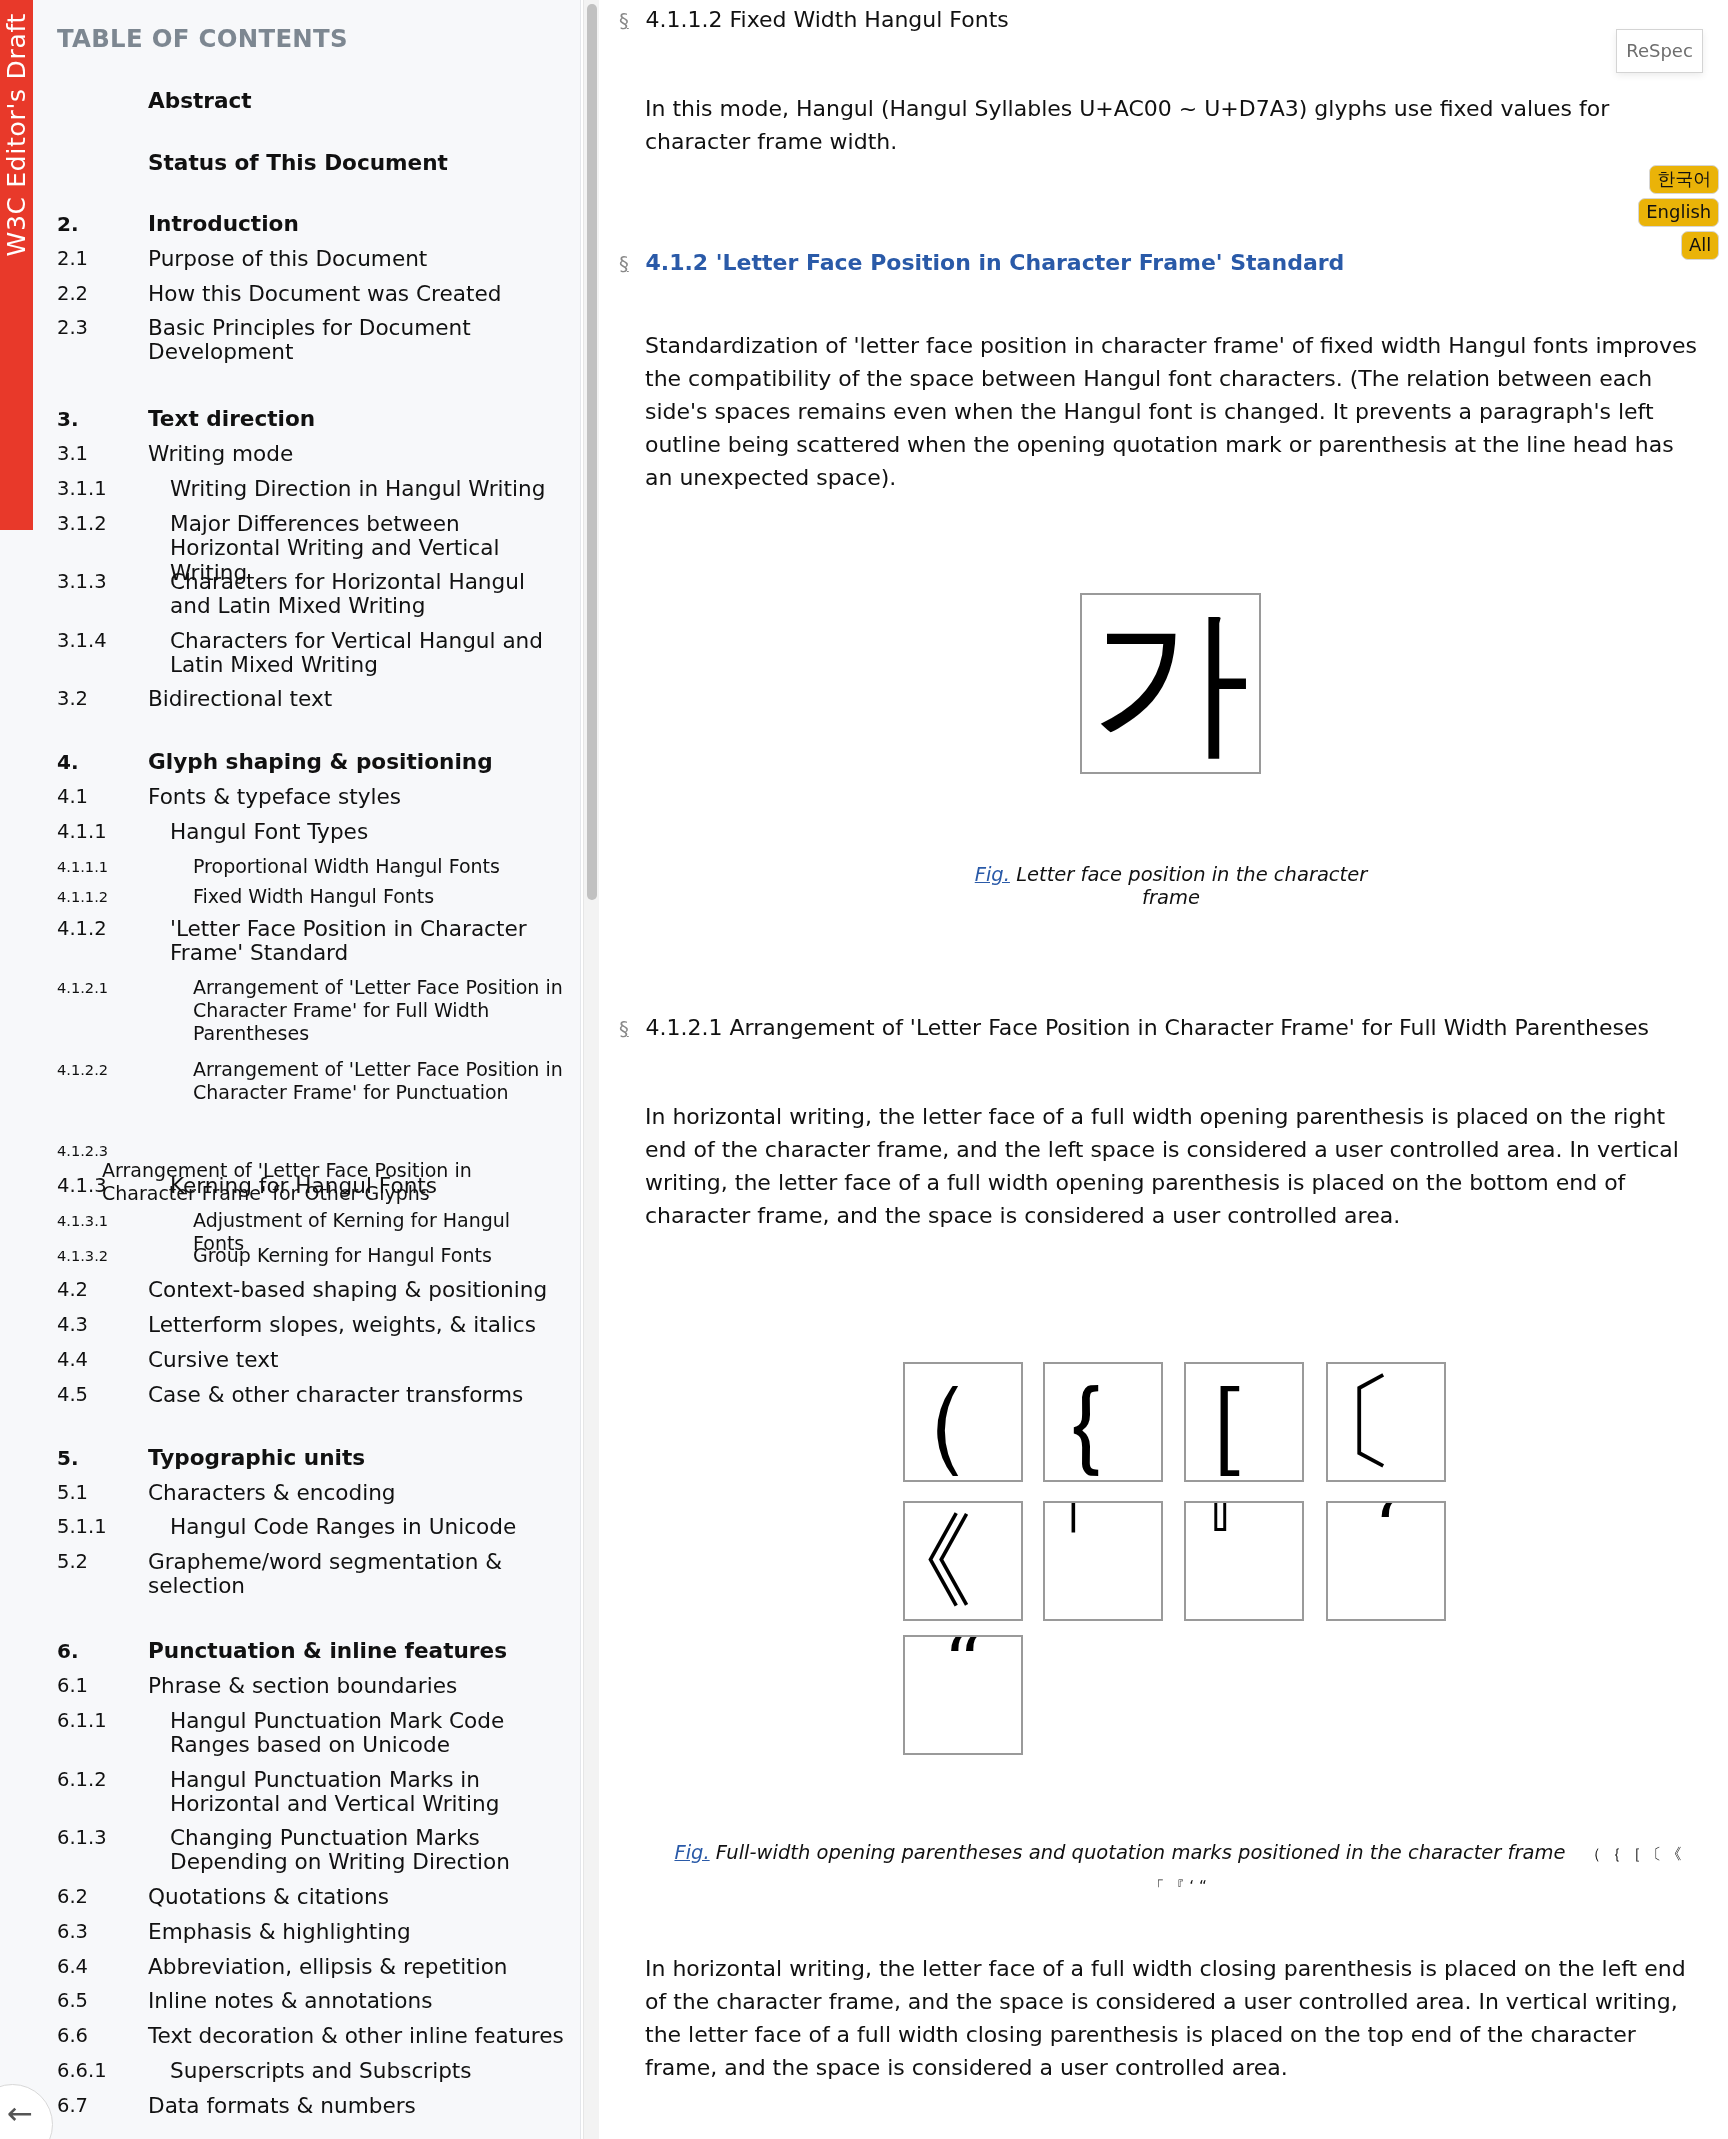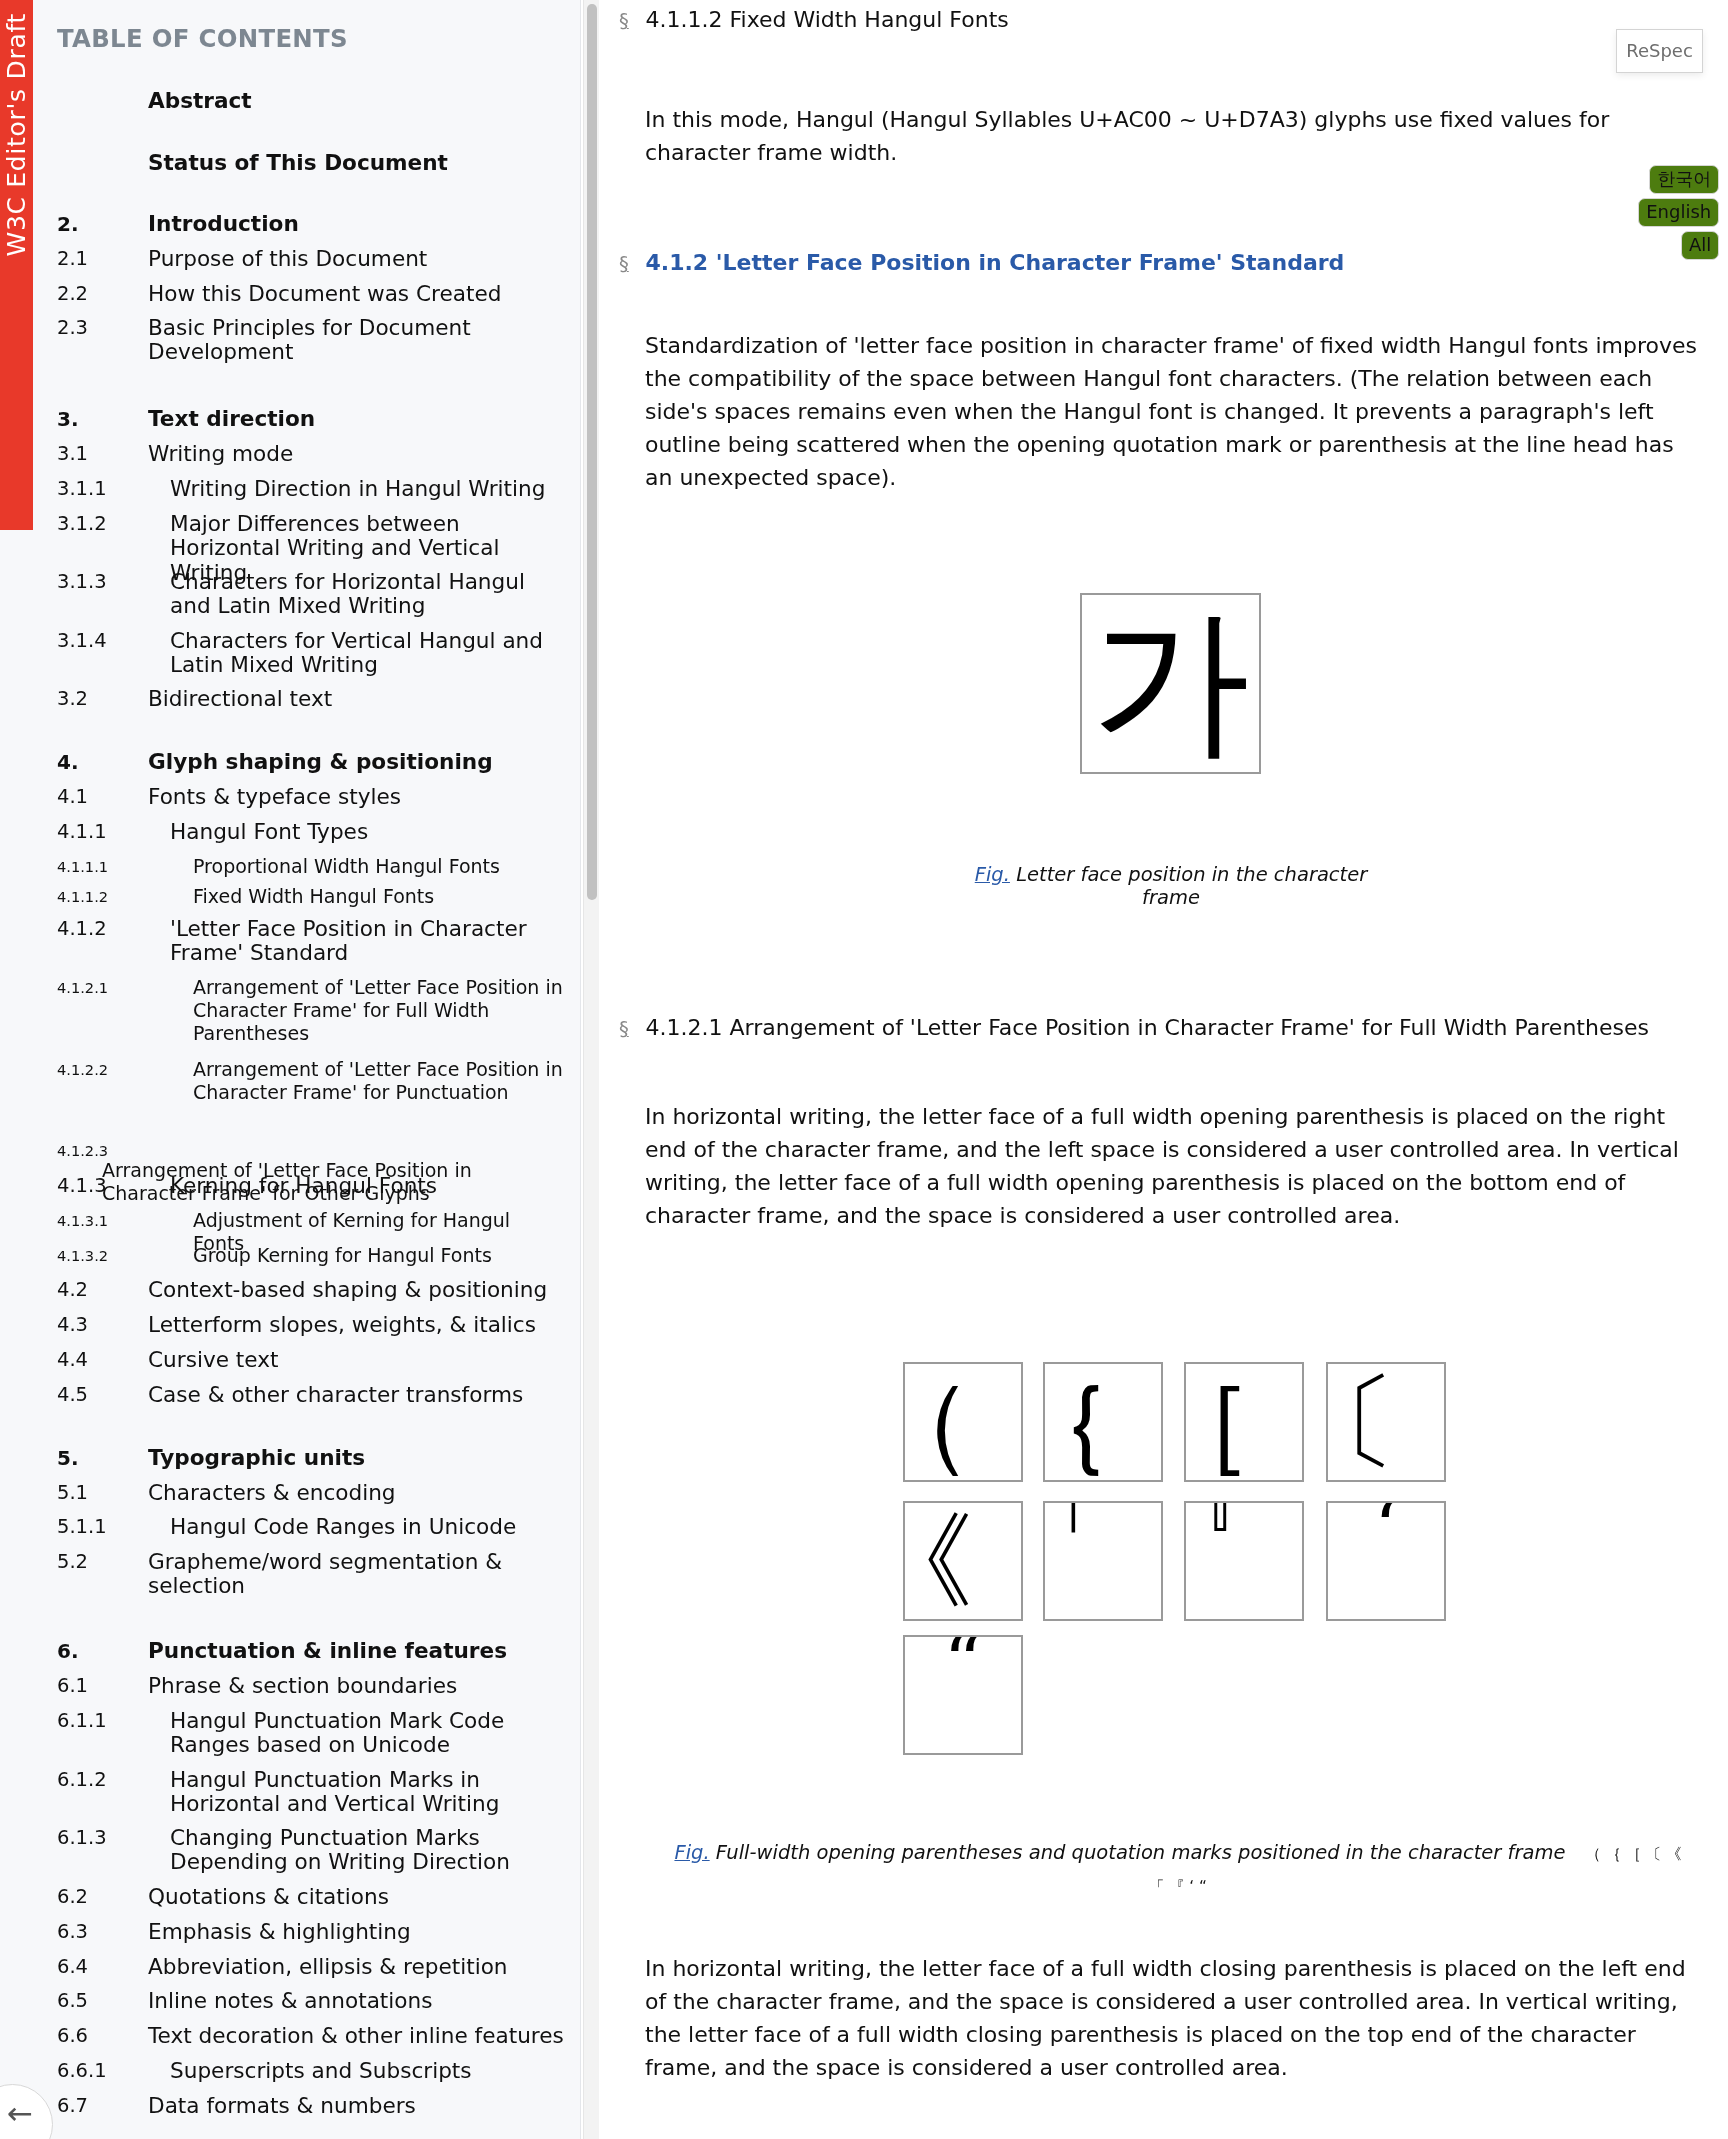--- a/index.html
+++ b/index.html
@@ -19,21 +19,21 @@
   #scroll-track { position:absolute; left:583px; top:0; width:15.3px; height:2140px; background:#f3f3f3; border-left:0.7px solid #e6e6e6; }
   #scroll-thumb { position:absolute; left:587px; top:4.2px; width:9.8px; height:896px; background:#c1c1c1; border-radius:4.9px; }
   #back-button { position:absolute; left:-28px; top:2084px; width:79px; height:79px; border-radius:50%; background:#fff; border:1.4px solid #d8d8d8; }
   #back-arrow { position:absolute; left:7px; top:2095px; font-size:31px; color:#555; }
   .sec-head { position:absolute; left:619px; display:flex; align-items:baseline; }
   .sec-mark { font-size:19.5px; color:#888; text-decoration:underline; width:26.5px; }
   .sec-title { font-size:22px; color:#111; }
   .sec-title.blue { color:#2a5aa8; font-weight:bold; }
   .para { position:absolute; left:645px; width:1060px; font-size:22px; line-height:33px; color:#111; }
   #respec { position:absolute; left:1616px; top:29px; width:85px; height:42px; border:1.4px solid #d4d4d4; box-shadow:0 2.8px 7px rgba(0,0,0,0.08); background:#fff; color:#6e6e6e; font-size:18px; text-align:center; line-height:42px; }
-  .lang-btn { position:absolute; right:9.8px; height:26.5px; line-height:26.5px; padding:0 7px; border:1.4px solid #d6d6d6; border-radius:7px; background:#4d7c0f; font-size:18px; color:#111; }
+  .lang-btn { position:absolute; right:9.8px; height:26.5px; line-height:26.5px; padding:0 7px; border:1.4px solid #d6d6d6; border-radius:7px; background:#eab308; font-size:18px; color:#111; }
   .frame { position:absolute; border:2.1px solid #9a9a9a; background:#fff; }
   .glyph { position:absolute; color:#000; }
   .caption { position:absolute; font-style:italic; font-size:19.5px; color:#111; text-align:center; }
   .fig-link { color:#2a5aa8; text-decoration:underline; }
 </style>
 </head>
 <body>
 
 <div id="sidebar">
   <div id="toc-title">TABLE OF CONTENTS</div>
@@ -228,21 +228,21 @@
 <div id="back-button"></div>
 <div id="back-arrow">←</div>
 
 <div class="sec-head" style="top:7px;">
   <span class="sec-mark">§</span>
   <span class="sec-title">4.1.1.2 Fixed Width Hangul Fonts</span>
 </div>
 
 <div id="respec">ReSpec</div>
 
-<div class="para" style="top:103px;">In this mode, Hangul (Hangul Syllables U+AC00 ~ U+D7A3) glyphs use fixed values for character frame width.</div>
+<div class="para" style="top:92px;">In this mode, Hangul (Hangul Syllables U+AC00 ~ U+D7A3) glyphs use fixed values for character frame width.</div>
 
 <div class="lang-btn" style="top:165px;">한국어</div>
 <div class="lang-btn" style="top:198px;text-align:center;">English</div>
 <div class="lang-btn" style="top:231px;">All</div>
 
 <div class="sec-head" style="top:250px;">
   <span class="sec-mark">§</span>
   <span class="sec-title blue">4.1.2 'Letter Face Position in Character Frame' Standard</span>
 </div>
 

